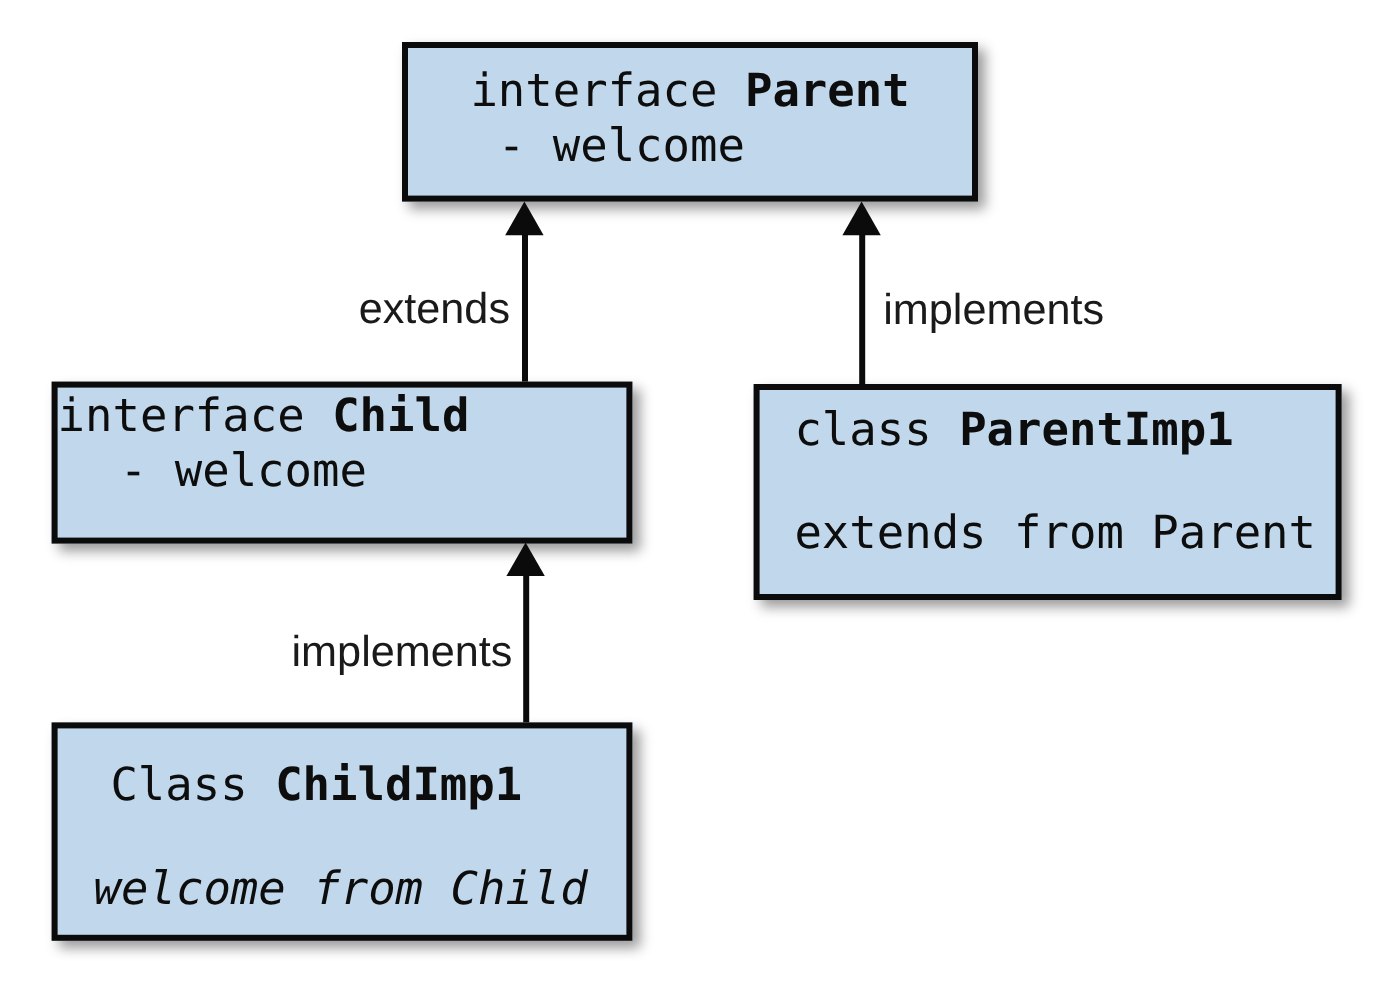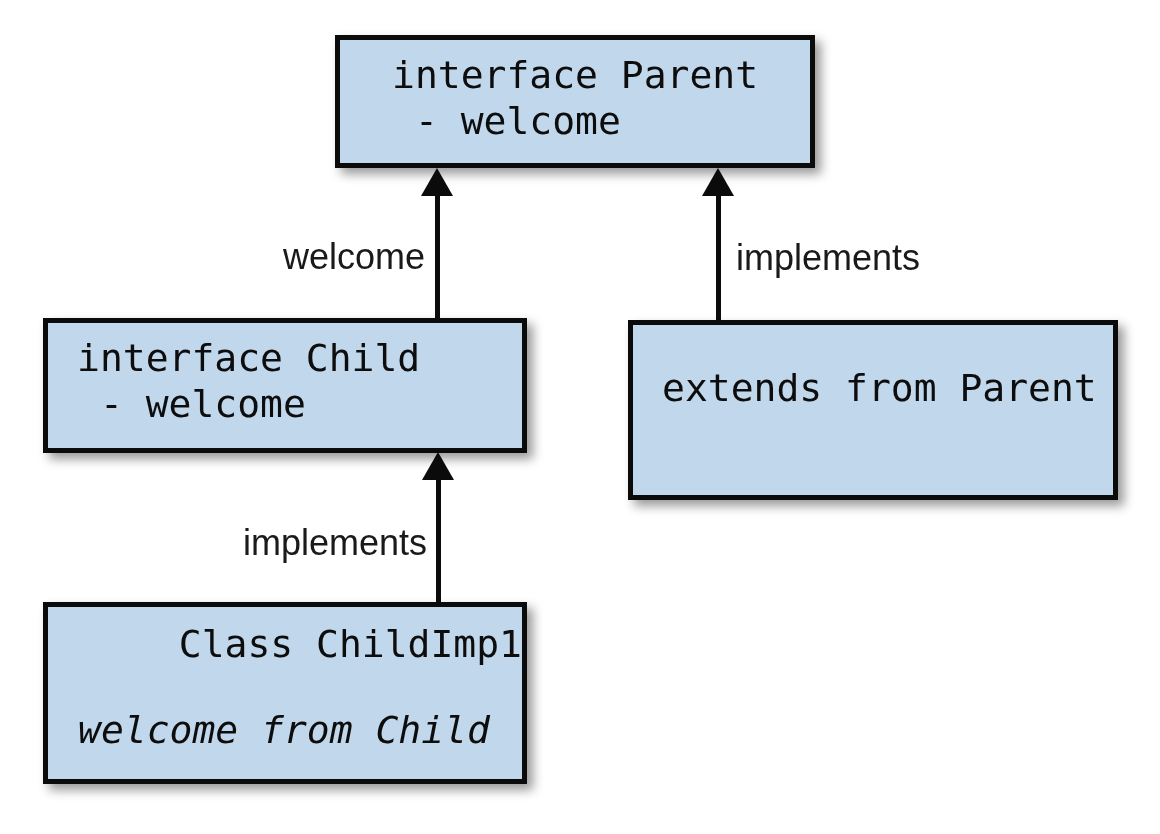--- a/index.html
+++ b/index.html
@@ -20,36 +20,36 @@
     box-shadow: 6px 6px 10px rgba(0,0,0,0.40);
     box-sizing: border-box;
     color: #0d0d0d;
   }
   .mono-line {
     white-space: pre;
     font-size: 38px;
     line-height: 46px;
     letter-spacing: 0;
   }
-  .name-bold { font-weight: normal; }
+  .name-bold { font-weight: bold; }
 
   #parent-box     { left: 335px; top: 35px;  width: 480px; height: 133px; }
   #parent-box .l1 { padding-left: 52px; margin-top: 12px; }
   #parent-box .l2 { padding-left: 52px; }
 
   #child-box      { left: 43px;  top: 318px; width: 484px; height: 135px; }
-  #child-box .l1  { padding-left: 29px; margin-top: 12px; }
+  #child-box .l1  { }
   #child-box .l2  { padding-left: 29px; }
 
   #parentimp1-box     { left: 628px; top: 320px; width: 490px; height: 180px; }
   #parentimp1-box .l1 { padding-left: 29px; margin-top: 10px; }
   #parentimp1-box .l2 { padding-left: 29px; margin-top: 40px; }
 
   #childimp1-box      { left: 43px; top: 602px; width: 484px; height: 182px; }
-  #childimp1-box .l1  { padding-left: 44px; margin-top: 14px; text-align: right; }
+  #childimp1-box .l1  { padding-left: 44px; margin-top: 24px; }
   #childimp1-box .l2  { padding-left: 30px; margin-top: 40px; font-style: italic; }
 
   
   .edge-line {
     position: absolute;
     width: 5px;
     background: #0b0b0b;
   }
   .arrowhead-up {
     position: absolute;
@@ -93,31 +93,32 @@
     <div class="mono-line l1"><span>interface </span><span class="name-bold">Parent</span></div>
     <div class="mono-line l2"> - welcome</div>
   </div>
 
   <div class="node" id="child-box">
     <div class="mono-line l1"><span>interface </span><span class="name-bold">Child</span></div>
     <div class="mono-line l2"> - welcome</div>
   </div>
 
   <div class="node" id="parentimp1-box">
+    <div class="mono-line l1"><span>class </span><span class="name-bold">ParentImp1</span></div>
     <div class="mono-line l2">extends from Parent</div>
   </div>
 
   <div class="node" id="childimp1-box">
     <div class="mono-line l1"><span>Class </span><span class="name-bold">ChildImp1</span></div>
     <div class="mono-line l2">welcome from Child</div>
   </div>
 
   <div class="edge-line" id="extends-line"></div>
   <div class="arrowhead-up" id="extends-head"></div>
-  <div class="edge-label align-right" id="extends-label">welcome</div>
+  <div class="edge-label align-right" id="extends-label">extends</div>
 
   <div class="edge-line" id="impl-parent-line"></div>
   <div class="arrowhead-up" id="impl-parent-head"></div>
   <div class="edge-label align-left" id="impl-parent-label">implements</div>
 
   <div class="edge-line" id="impl-child-line"></div>
   <div class="arrowhead-up" id="impl-child-head"></div>
   <div class="edge-label align-right" id="impl-child-label">implements</div>
 
 </div>

